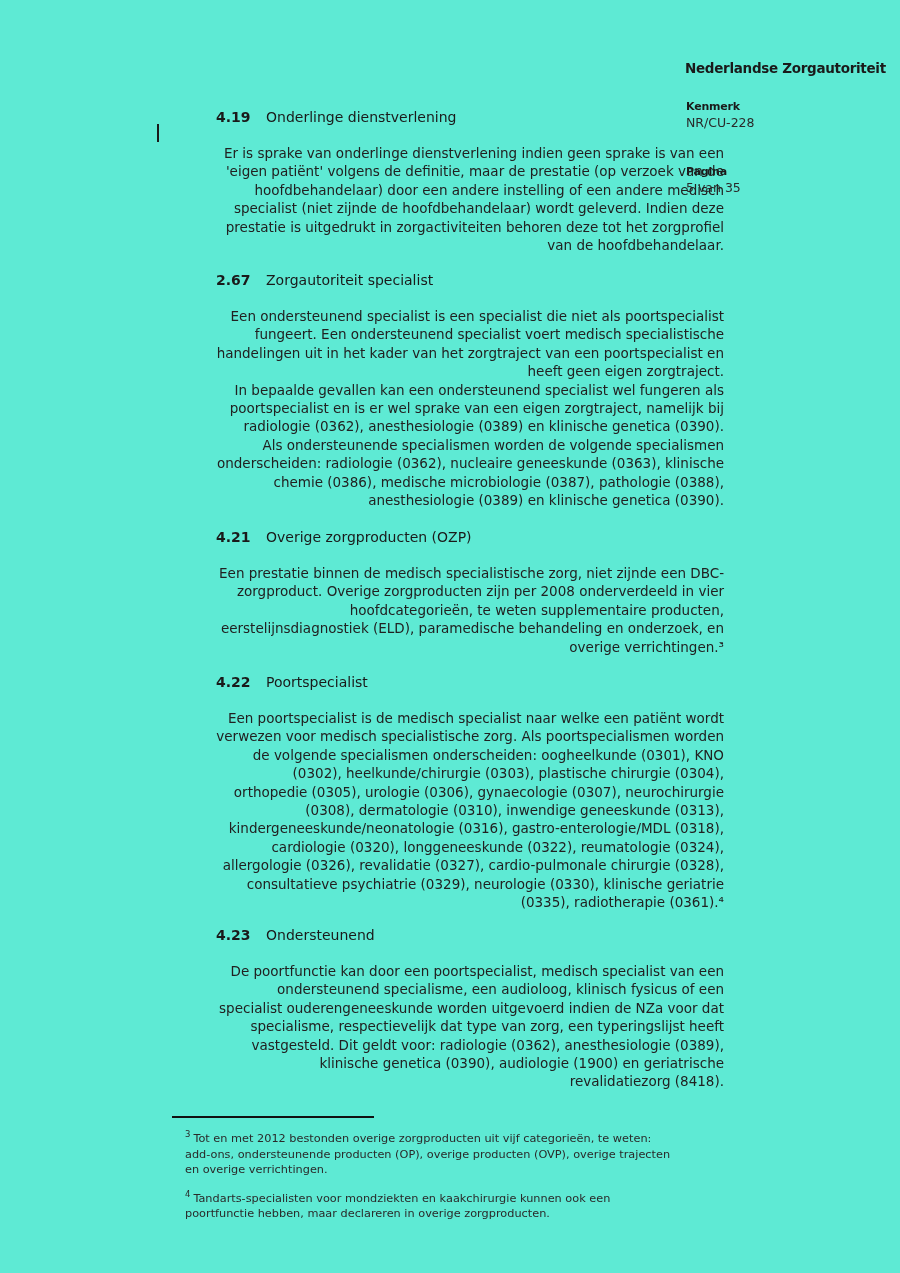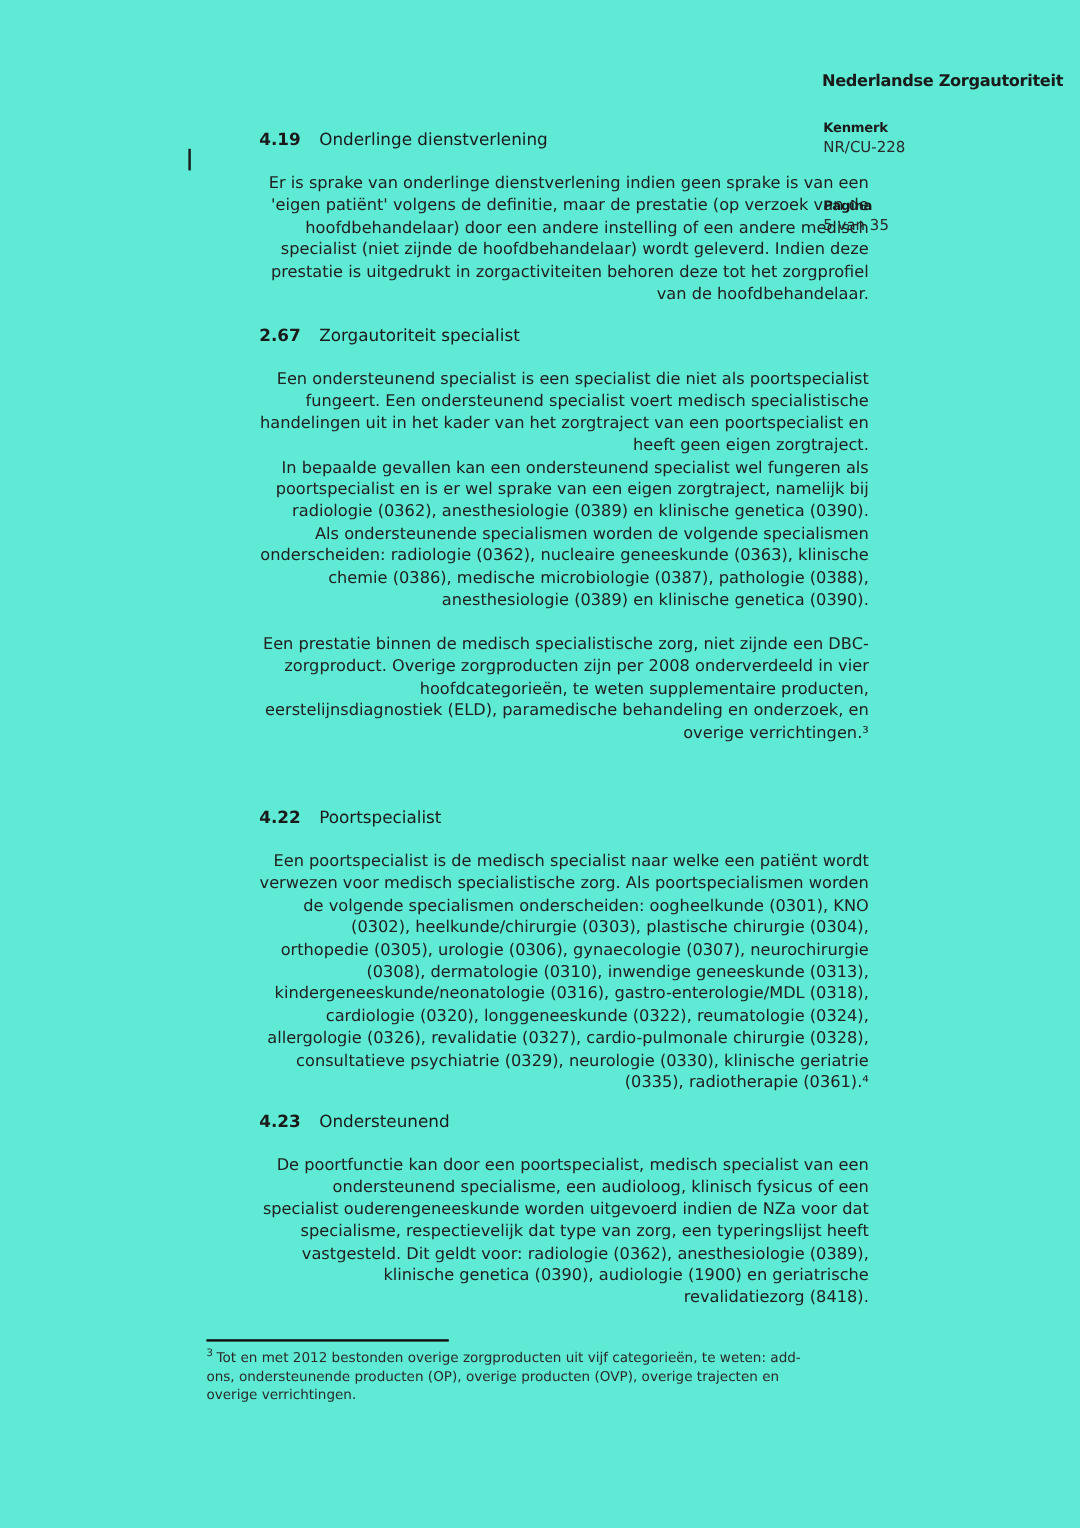--- a/index.html
+++ b/index.html
@@ -60,21 +60,21 @@
   }
 
   
   .footnotes { position: absolute; left: 172px; top: 1116px; width: 516px; }
   .footnote-rule {
     width: 202px; height: 0;
     border-top: 2px solid #111;
     margin: 0 0 6px 0;
   }
   .footnote {
-    margin: 0;
+    margin: 13px;
     font-size: 11.3px; line-height: 15.6px; color: #2a2a2a;
   }
   .footnote sup {
     font-size: 8.5px; line-height: 0;
     margin-right: 3px;
   }
 </style>
 </head>
 <body>
 
@@ -108,20 +108,23 @@
       <span class="section-number">2.67</span><span class="section-title">Zorgautoriteit specialist</span>
     </h2>
     <div>
         <p class="para">Een ondersteunend specialist is een specialist die niet als poortspecialist fungeert. Een ondersteunend specialist voert medisch specialistische handelingen uit in het kader van het zorgtraject van een poortspecialist en heeft geen eigen zorgtraject.</p>
         <p class="para">In bepaalde gevallen kan een ondersteunend specialist wel fungeren als poortspecialist en is er wel sprake van een eigen zorgtraject, namelijk bij radiologie (0362), anesthesiologie (0389) en klinische genetica (0390).</p>
         <p class="para">Als ondersteunende specialismen worden de volgende specialismen onderscheiden: radiologie (0362), nucleaire geneeskunde (0363), klinische chemie (0386), medische microbiologie (0387), pathologie (0388), anesthesiologie (0389) en klinische genetica (0390).</p>
       </div>
   </section>
 
   <section class="section sec-2">
+    <h2 class="section-heading">
+      <span class="section-number">4.21</span><span class="section-title">Overige zorgproducten (OZP)</span>
+    </h2>
     <div>
         <p class="para">Een prestatie binnen de medisch specialistische zorg, niet zijnde een DBC-zorgproduct. Overige zorgproducten zijn per 2008 onderverdeeld in vier hoofdcategorieën, te weten supplementaire producten, eerstelijnsdiagnostiek (ELD), paramedische behandeling en onderzoek, en overige verrichtingen.³</p>
       </div>
   </section>
 
   <section class="section sec-3">
     <h2 class="section-heading">
       <span class="section-number">4.22</span><span class="section-title">Poortspecialist</span>
     </h2>
     <div>
@@ -134,15 +137,16 @@
       <span class="section-number">4.23</span><span class="section-title">Ondersteunend</span>
     </h2>
     <div>
         <p class="para">De poortfunctie kan door een poortspecialist, medisch specialist van een ondersteunend specialisme, een audioloog, klinisch fysicus of een specialist ouderengeneeskunde worden uitgevoerd indien de NZa voor dat specialisme, respectievelijk dat type van zorg, een typeringslijst heeft vastgesteld. Dit geldt voor: radiologie (0362), anesthesiologie (0389), klinische genetica (0390), audiologie (1900) en geriatrische revalidatiezorg (8418).</p>
       </div>
   </section>
 
   <div class="footnotes">
     <div class="footnote-rule"></div>
     <p class="footnote"><sup>3</sup><span>Tot en met 2012 bestonden overige zorgproducten uit vijf categorieën, te weten: add-ons, ondersteunende producten (OP), overige producten (OVP), overige trajecten en overige verrichtingen.</span></p>
+    <p class="footnote"><sup>4</sup><span>Tandarts-specialisten voor mondziekten en kaakchirurgie kunnen ook een poortfunctie hebben, maar declareren in overige zorgproducten.</span></p>
   </div>
 
 </div>
 
 </body></html>

